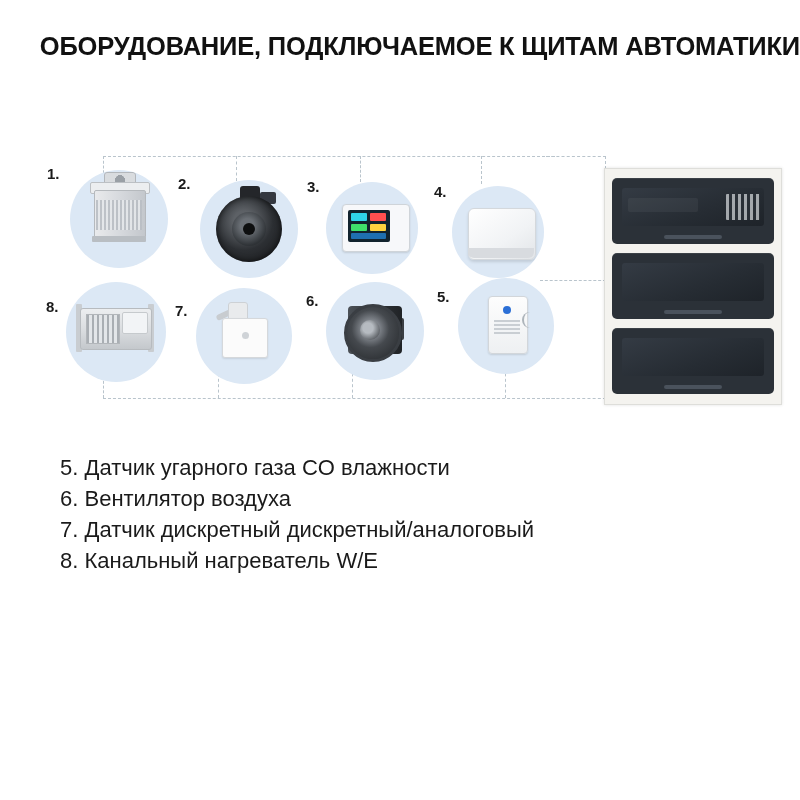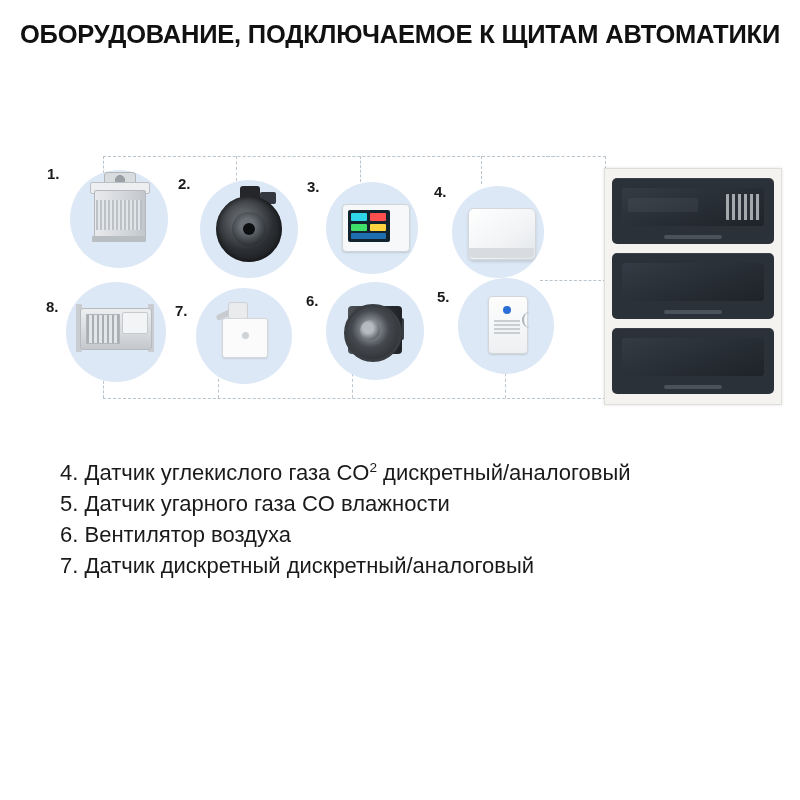--- a/index.html
+++ b/index.html
@@ -17,23 +17,23 @@
   .page {
     position: relative;
     width: 800px;
     height: 800px;
   }
 
   
   .title {
     position: absolute;
     left: 0;
-    top: 20px;
+    top: 32px;
     width: 800px;
-    text-align: center;
+    text-align: right;
     font-size: 25.5px;
     font-weight: bold;
     letter-spacing: -0.2px;
     color: #111111;
     white-space: nowrap;
   }
 
   
   .diagram {
     position: absolute;
@@ -428,30 +428,30 @@
       <div class="panel p3">
         <div class="lens"></div>
         <div class="handle"></div>
       </div>
     </div>
 
   </div>
 
   <div class="legend">
     <div class="legend-item">
-      <span class="idx">4.</span>
-      <span>Датчик углекислого газа CO<sup>2</sup> дискретный/аналоговый</span>
-    </div>
-    <div class="legend-item">
       <span class="idx">5.</span>
       <span>Датчик угарного газа  CO влажности</span>
     </div>
     <div class="legend-item">
       <span class="idx">6.</span>
       <span>Вентилятор воздуха</span>
     </div>
     <div class="legend-item">
       <span class="idx">7.</span>
       <span>Датчик дискретный дискретный/аналоговый</span>
     </div>
+    <div class="legend-item">
+      <span class="idx">8.</span>
+      <span>Канальный нагреватель W/E</span>
+    </div>
   </div>
 
 </div>
 
 </body></html>

